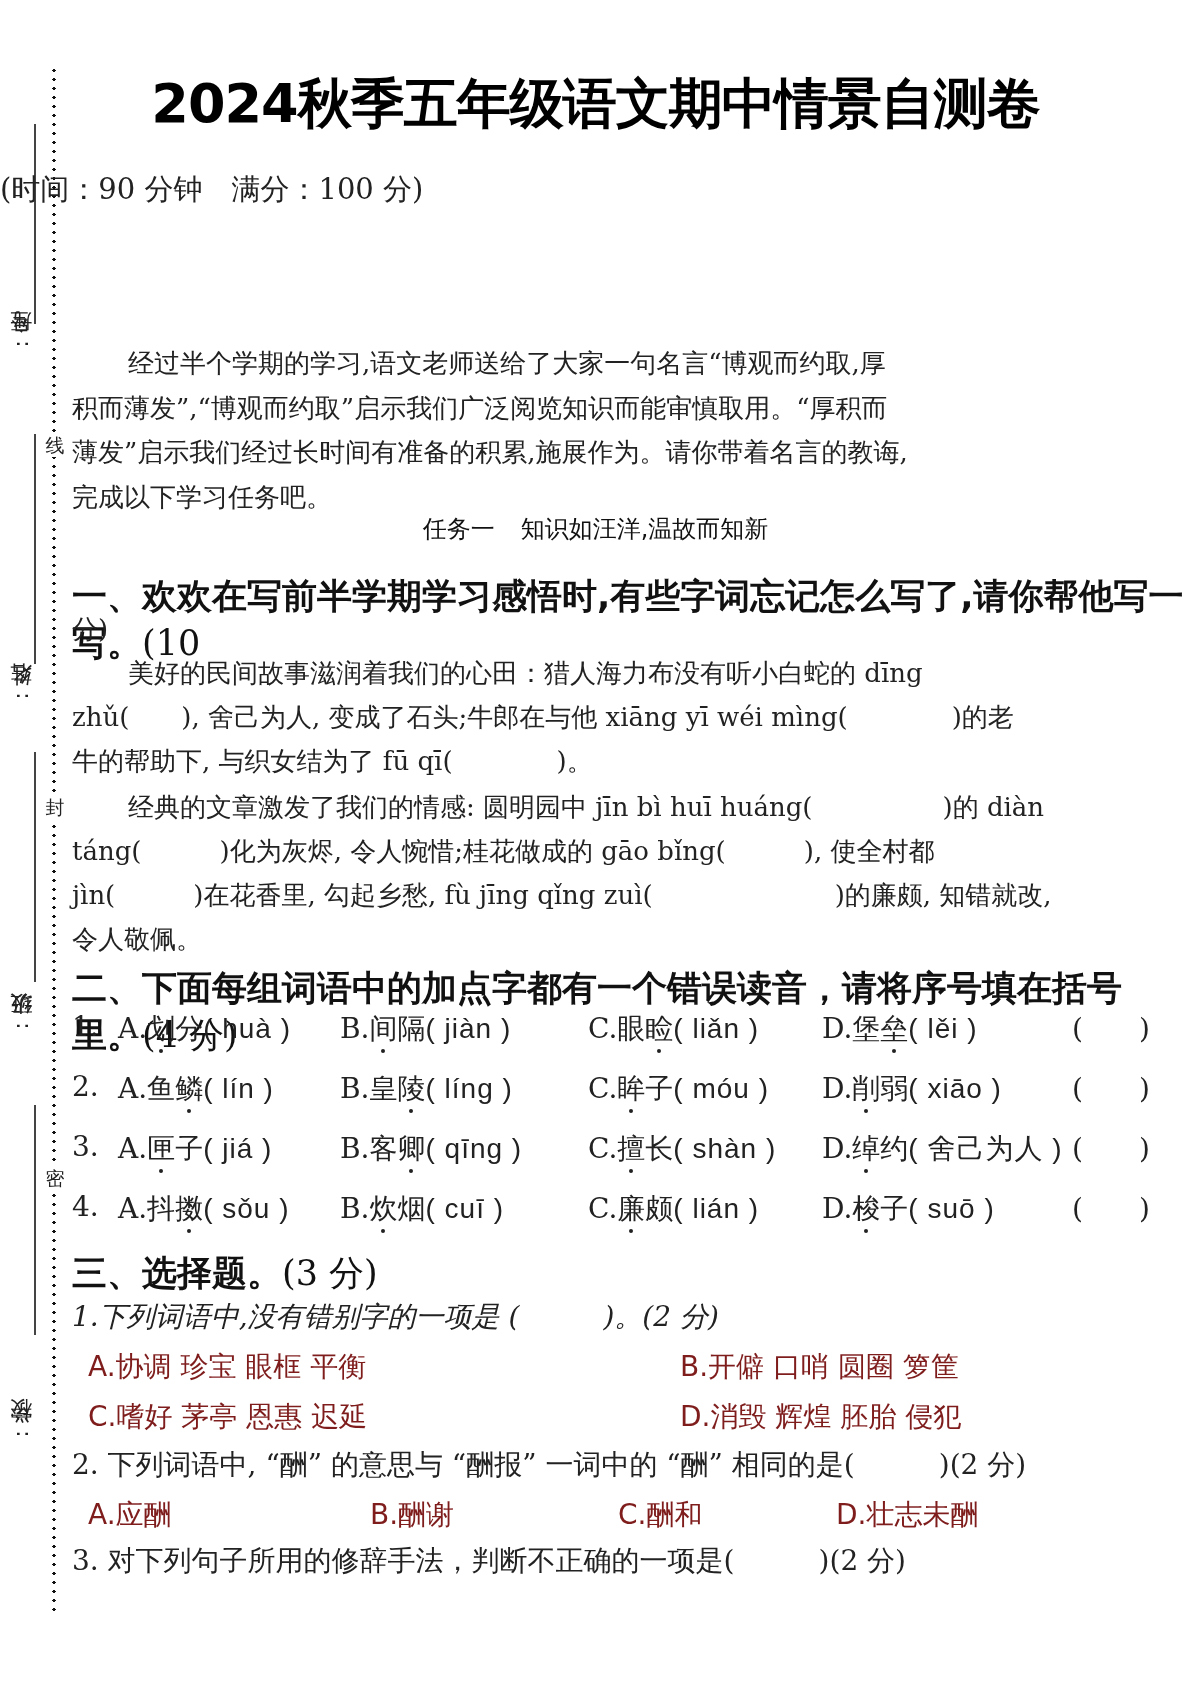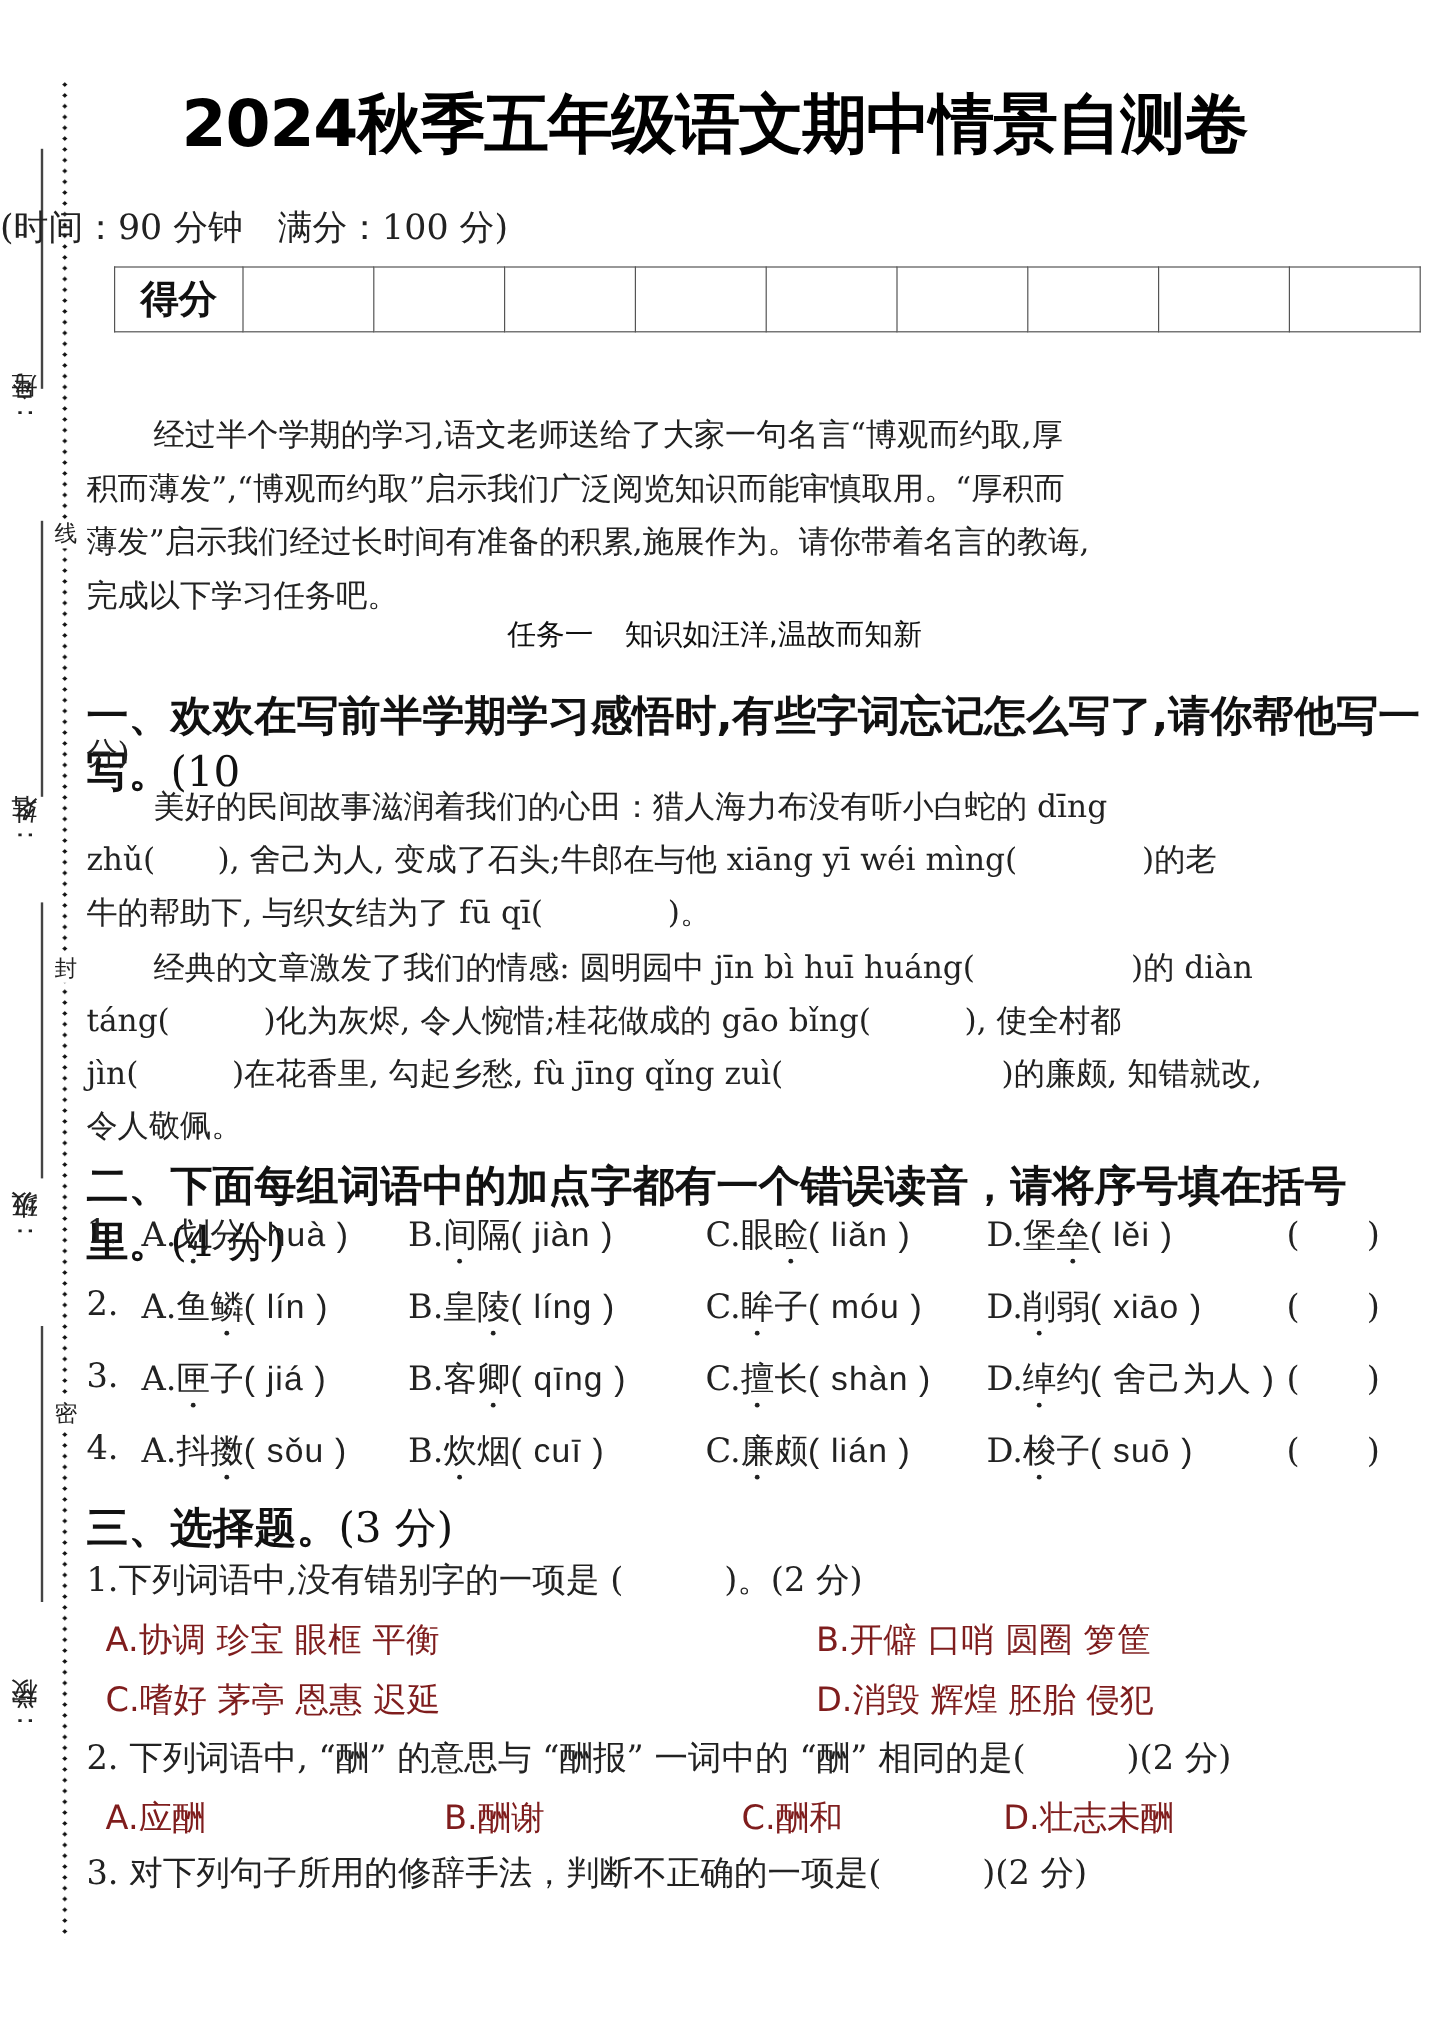--- a/index.html
+++ b/index.html
@@ -66,32 +66,20 @@
   <div class="sealchar" style="top:433px;">线</div>
   <div class="sealchar" style="top:795px;">封</div>
   <div class="sealchar" style="top:1166px;">密</div>
 </div>
 
 <div class="title">2024秋季五年级语文期中情景自测卷</div>
 <div class="subtitle">(时间：90 分钟　满分：100 分)</div>
 
 <table class="score">
   <tbody>
-  <tr>
-    <td class="head">得分</td>
-    <td></td>
-    <td></td>
-    <td></td>
-    <td></td>
-    <td></td>
-    <td></td>
-    <td></td>
-    <td></td>
-    <td></td>
-  </tr>
 </tbody>
   </table>
 
 <div>
   <div class="p indent" style="top:342px;">经过半个学期的学习,语文老师送给了大家一句名言“博观而约取,厚</div>
   <div class="p" style="top:387px;">积而薄发”,“博观而约取”启示我们广泛阅览知识而能审慎取用。“厚积而</div>
   <div class="p" style="top:431px;">薄发”启示我们经过长时间有准备的积累,施展作为。请你带着名言的教诲,</div>
   <div class="p" style="top:476px;">完成以下学习任务吧。</div>
 </div>
 
@@ -151,21 +139,21 @@
   <span class="cell" style="left:268px;"><span>B.</span><span class="dot">炊</span><span>烟</span><span class="pin">( cuī )</span></span>
   <span class="cell" style="left:516px;"><span>C.</span><span class="dot">廉</span><span>颇</span><span class="pin">( lián )</span></span>
   <span class="cell" style="left:750px;"><span>D.</span><span class="dot">梭</span><span>子</span><span class="pin">( suō )</span></span>
   <span class="cell ansbox" style="left:1000px;">(　　)</span>
 </div>
 
 <div class="sec" style="top:1250px;">
   <span>三、选择题。</span><span class="pts">(3 分)</span>
 </div>
 
-<div class="q" style="top:1298px;">1.下列词语中,没有错别字的一项是 (　　　)。(2 分)</div>
+<div class="q" style="top:1298px;font-style:italic;">1.下列词语中,没有错别字的一项是 (　　　)。(2 分)</div>
 <div class="opt" style="left:88px;top:1348px;">A.协调 珍宝 眼框 平衡</div>
 <div class="opt" style="left:680px;top:1348px;">B.开僻 口哨 圆圈 箩筐</div>
 <div class="opt" style="left:88px;top:1398px;">C.嗜好 茅亭 恩惠 迟延</div>
 <div class="opt" style="left:680px;top:1398px;">D.消毁 辉煌 胚胎 侵犯</div>
 
 <div class="q" style="top:1446px;">2. 下列词语中, “酬” 的意思与 “酬报” 一词中的 “酬” 相同的是(　　　)(2 分)</div>
 <div class="opt" style="left:88px;top:1496px;">A.应酬</div>
 <div class="opt" style="left:370px;top:1496px;">B.酬谢</div>
 <div class="opt" style="left:618px;top:1496px;">C.酬和</div>
 <div class="opt" style="left:836px;top:1496px;">D.壮志未酬</div>

